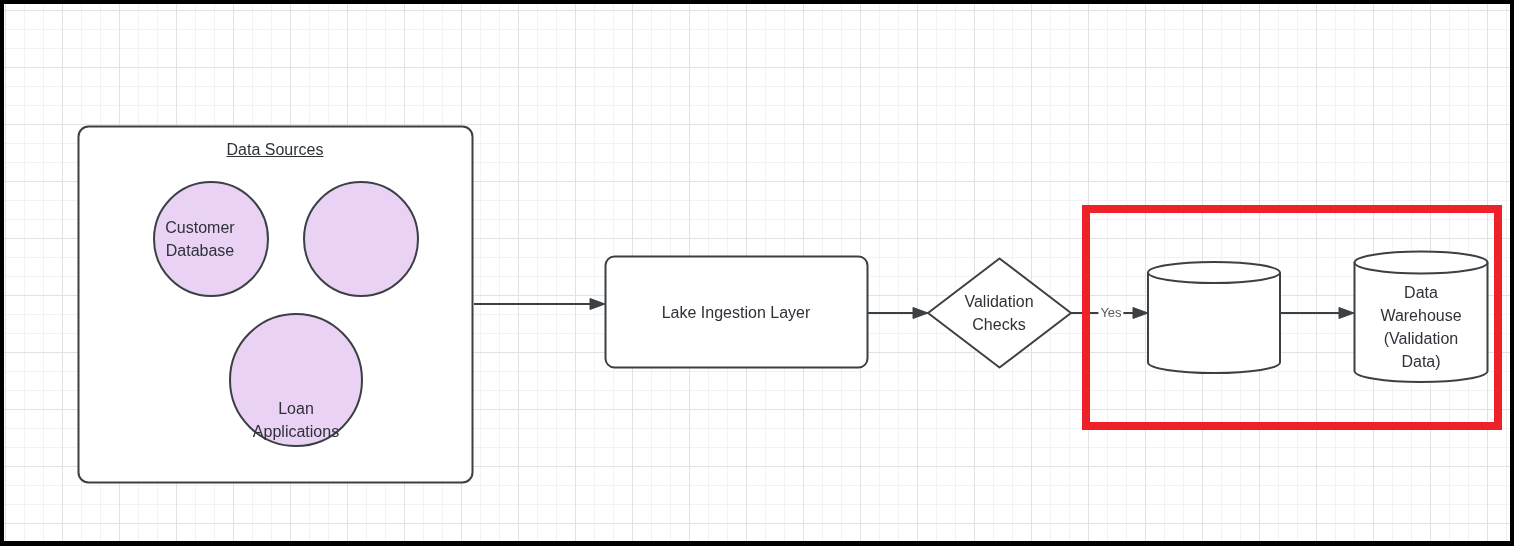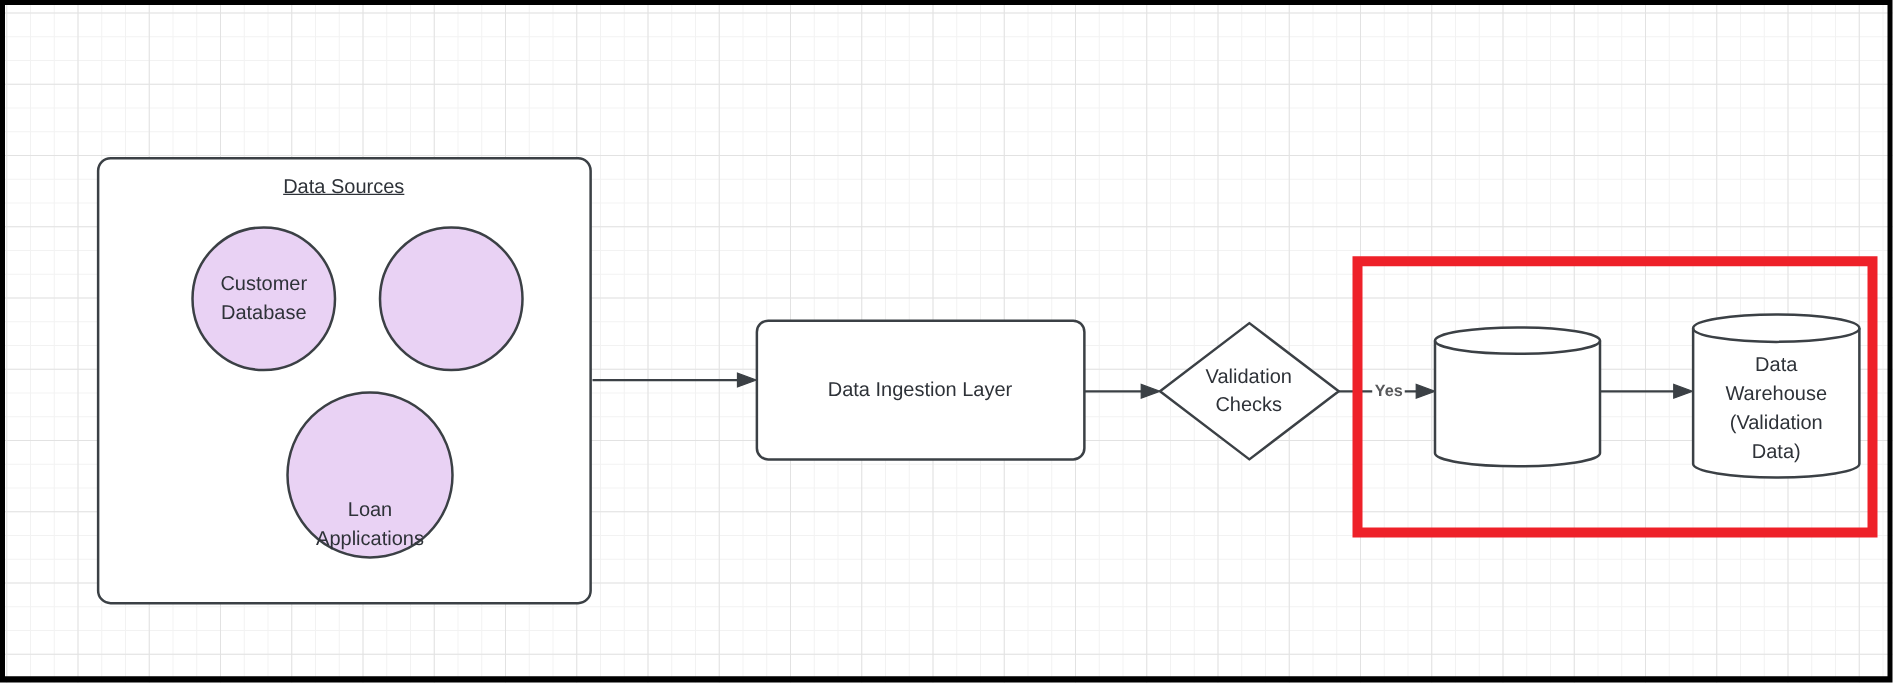--- a/index.html
+++ b/index.html
@@ -21,21 +21,21 @@
   .frame{position:absolute;inset:0;border:4px solid #000;border-bottom-width:5px;pointer-events:none;z-index:60;}
   svg.shapes{position:absolute;left:0;top:0;z-index:10;}
   .lbl{
     position:absolute;z-index:20;
     transform:translate(-50%,-50%);
     text-align:center;color:#2e3238;font-size:16px;line-height:23px;
   }
   .lbl.title{transform:translate(-50%,0);text-decoration:underline;}
   .edge-lbl{
     position:absolute;z-index:20;transform:translate(-50%,-50%);
-    font-size:13px;font-weight:bold;color:#58595b;background:#ffffff;
+    font-size:13px;font-weight:normal;color:#58595b;background:#ffffff;
     padding:0 2px;line-height:15px;
   }
 </style>
 </head>
 <body>
 
 <div class="canvas">
 
   <svg class="shapes" width="1514" height="546" viewBox="0 0 1514 546">
 
@@ -77,26 +77,26 @@
     <g>
       <path d="M1354.5,262.5 A66.5,11 0 0 1 1487.5,262.5 L1487.5,371 A66.5,11 0 0 1 1354.5,371 Z" fill="#ffffff" stroke="#3b4045" stroke-width="2"></path>
       <path d="M1354.5,262.5 A66.5,11 0 0 0 1487.5,262.5" fill="none" stroke="#3b4045" stroke-width="2"></path>
     </g>
 
     <rect x="1086" y="209" width="412" height="217" fill="none" stroke="#ee2129" stroke-width="8"></rect>
   </svg>
 
   <div class="lbl title" style="left:275px;top:138px;width:395px;">Data Sources</div>
 
-  <div class="lbl" style="left:211px;top:239px;width:104px;">Customer Database</div>
+  <div class="lbl" style="left:200px;top:239px;width:104px;">Customer Database</div>
 
 
   <div class="lbl" style="left:296px;top:380px;width:116px;margin-top:40px;">Loan Applications</div>
 
-  <div class="lbl" style="left:736px;top:312px;width:250px;white-space:nowrap;">Data Ingestion Layer</div>
+  <div class="lbl" style="left:736px;top:312px;width:250px;white-space:nowrap;">Lake Ingestion Layer</div>
 
   <div class="lbl" style="left:999px;top:313px;width:104px;">Validation Checks</div>
 
   <div class="edge-lbl" style="left:1111px;top:312px;">Yes</div>
 
 
   <div class="lbl" style="left:1421px;top:327px;width:100px;">Data Warehouse (Validation Data)</div>
 
 </div>
 

